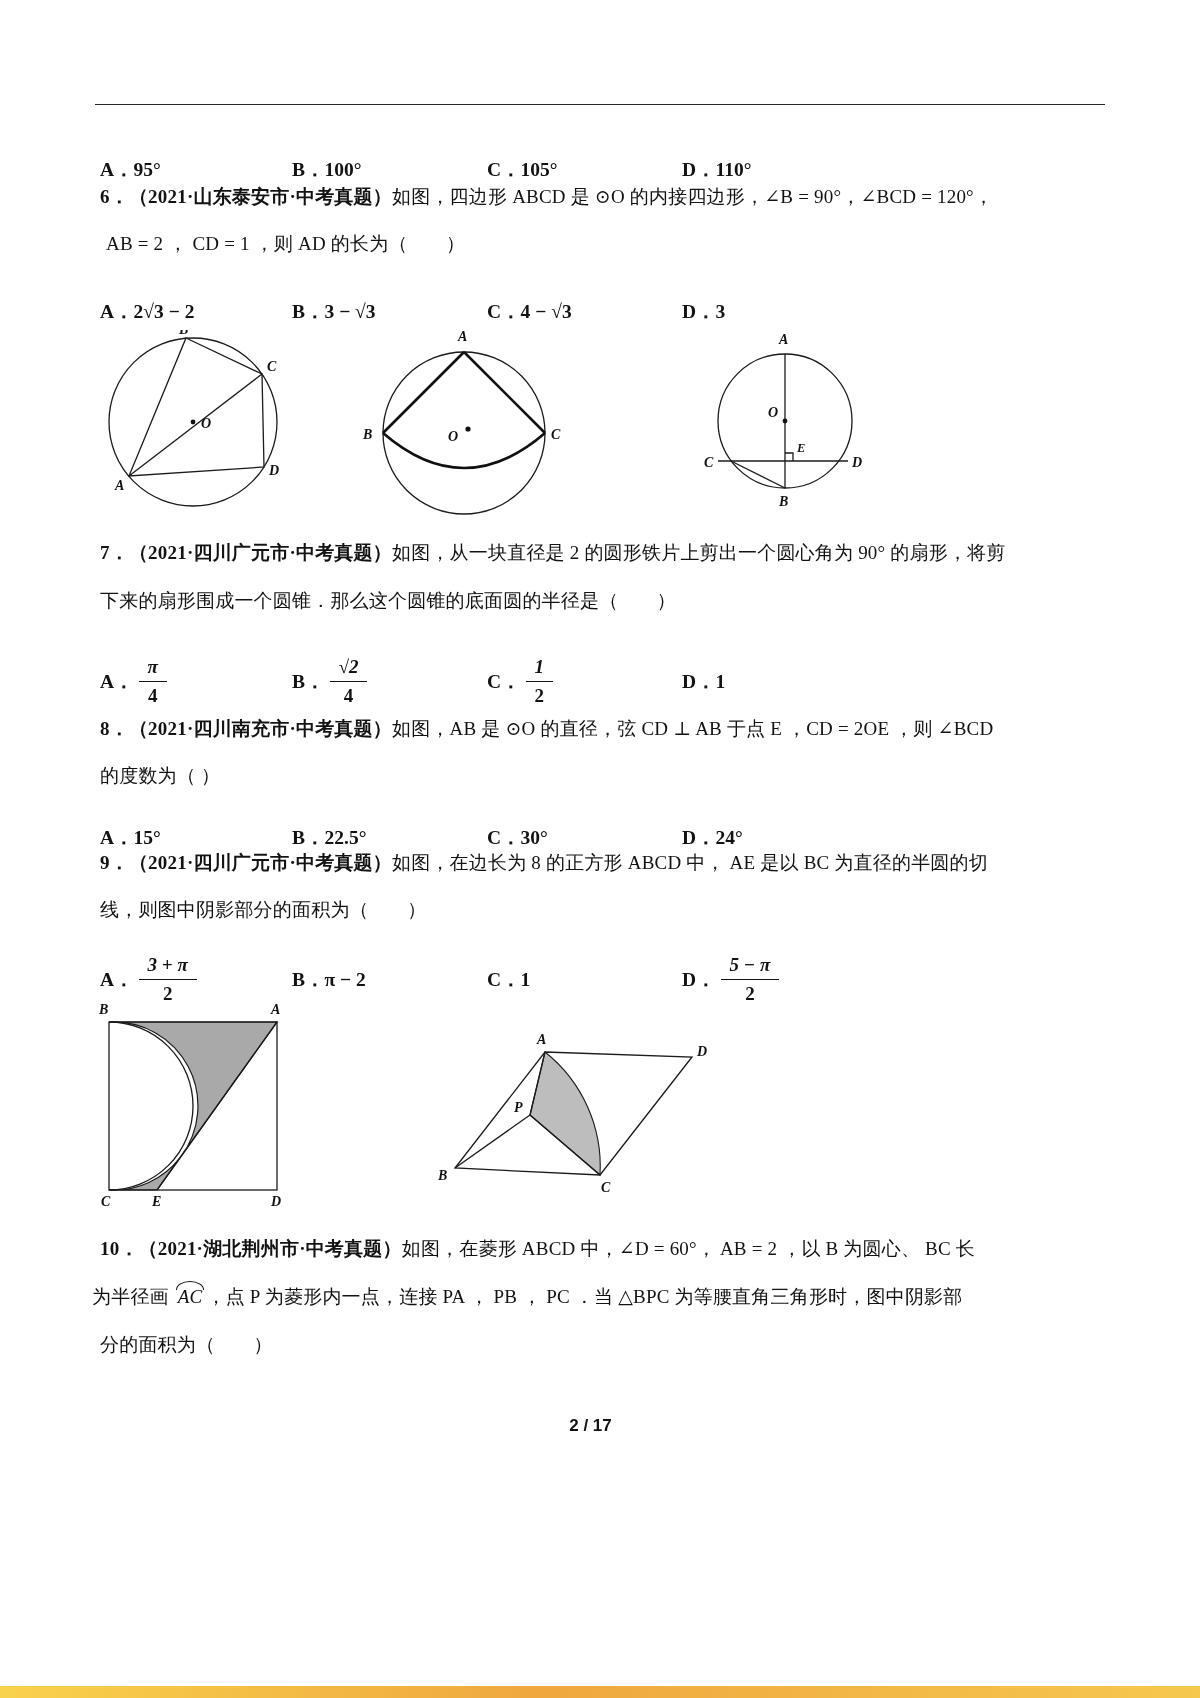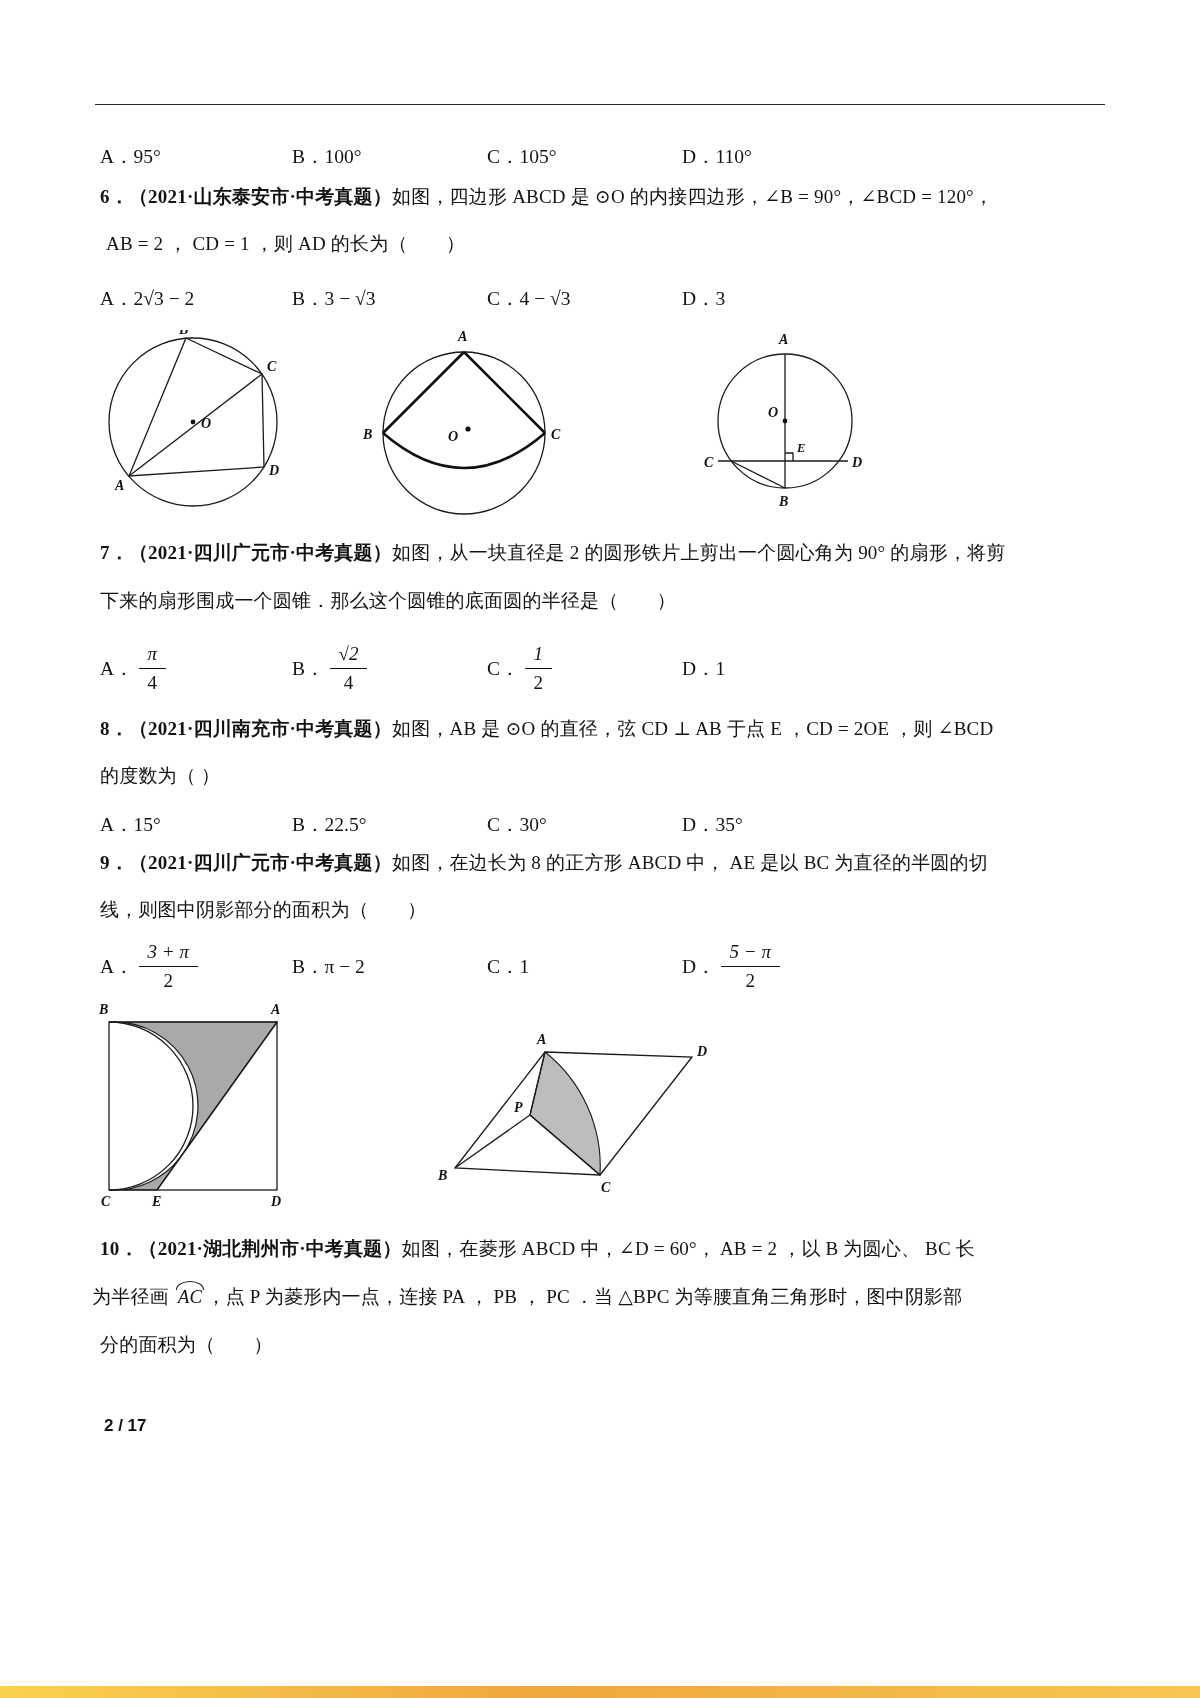--- a/index.html
+++ b/index.html
@@ -8,21 +8,21 @@
   .page {
     position: relative; width: 1200px; height: 1698px; background: #fff;
     margin: 0 auto; overflow: hidden;
     font-family: "Liberation Serif", "DejaVu Serif", serif; color: #131313;
   }
   .abs { position: absolute; text-align: right; }
   .rule { position: absolute; left: 95px; top: 104px; width: 1010px; border-top: 1.6px solid #2a2a2a; }
   .stem { font-size: 19px; white-space: nowrap; letter-spacing: 0.2px; }
   .qhead { font-weight: bold; }
   .optrow { position: absolute; left: 100px; width: 1060px; height: 30px; font-size: 19.5px; }
-  .optrow .opt { position: absolute; top: 5px; white-space: nowrap; }
+  .optrow .opt { position: absolute; top: 18px; white-space: nowrap; font-weight: bold; }
   .o1 { left: 0; } .o2 { left: 192px; } .o3 { left: 387px; } .o4 { left: 582px; }
   .fracrow { height: 66px; }
   .fracrow .opt { display: inline-flex; align-items: center; height: 66px; }
   .frac { display: inline-block; text-align: center; vertical-align: middle; margin-left: 5px; font-size: 19px; line-height: 1.25; }
   .frac .num { display: block; padding: 0 9px 2px; border-bottom: 1.6px solid #131313; font-style: italic; }
   .frac .den { display: block; padding-top: 2px; }
   .overarc { position: relative; display: inline-block; font-style: italic; padding: 0 2px; margin: 0 2px; }
   .overarc::before {
     content: ""; position: absolute; left: 0; right: 0; top: -5px; height: 8px;
     border-top: 1.6px solid #131313; border-left: 1.6px solid #131313; border-right: 1.6px solid #131313;
@@ -30,21 +30,21 @@
   }
   .fig { position: absolute; }
   .fig svg { display: block; }
   .fstroke { fill: none; stroke: #1b1b1b; stroke-width: 1.3; }
   .fthick { fill: none; stroke: #111; stroke-width: 2.6; }
   .fshade { fill: #a9a9a9; stroke: #1b1b1b; stroke-width: 1.2; }
   .fshade2 { fill: #bdbdbd; stroke: #1b1b1b; stroke-width: 1.1; }
   .fdot { fill: #111; stroke: none; }
   .flabel { font: italic 600 14px "Liberation Serif", "DejaVu Serif", serif; fill: #111; }
   .flabel-sm { font: italic 600 12.5px "Liberation Serif", "DejaVu Serif", serif; fill: #111; }
-  .footer { position: absolute; left: 104px; top: 1416px; width: 1005px; text-align: left;
+  .footer { position: absolute; left: 88px; top: 1416px; width: 1005px; text-align: center;
     font: bold 17px "Liberation Sans", "DejaVu Sans", sans-serif; color: #111; }
   .bottom-strip { position: absolute; left: 0; top: 1686px; width: 1200px; height: 12px;
     background: linear-gradient(90deg, #f9d24d 0%, #efa73e 45%, #f6c84e 100%); }
 </style>
 </head>
 <body>
 
 <div class="page">
 
   <div class="rule"></div>
@@ -150,21 +150,21 @@
   <div class="stem abs" style="top:716px; left:100px">
     <span class="qhead">8．（2021·四川南充市·中考真题）</span><span>如图，AB 是 ⊙O 的直径，弦 CD ⊥ AB 于点 E ，CD = 2OE ，则 ∠BCD</span>
   </div>
   <div class="stem abs" style="top:763px; left:100px">
     <span>的度数为（ ）</span>
   </div>
   <div class="optrow" style="top:806px">
     <span class="opt o1">A．15°</span>
     <span class="opt o2">B．22.5°</span>
     <span class="opt o3">C．30°</span>
-    <span class="opt o4">D．35°</span>
+    <span class="opt o4">D．24°</span>
   </div>
 
   <div class="stem abs" style="top:850px; left:100px">
     <span class="qhead">9．（2021·四川广元市·中考真题）</span><span>如图，在边长为 8 的正方形 ABCD 中， AE 是以 BC 为直径的半圆的切</span>
   </div>
   <div class="stem abs" style="top:897px; left:100px">
     <span>线，则图中阴影部分的面积为（　　）</span>
   </div>
   <div class="optrow fracrow" style="top:928px">
     <span class="opt o1">

